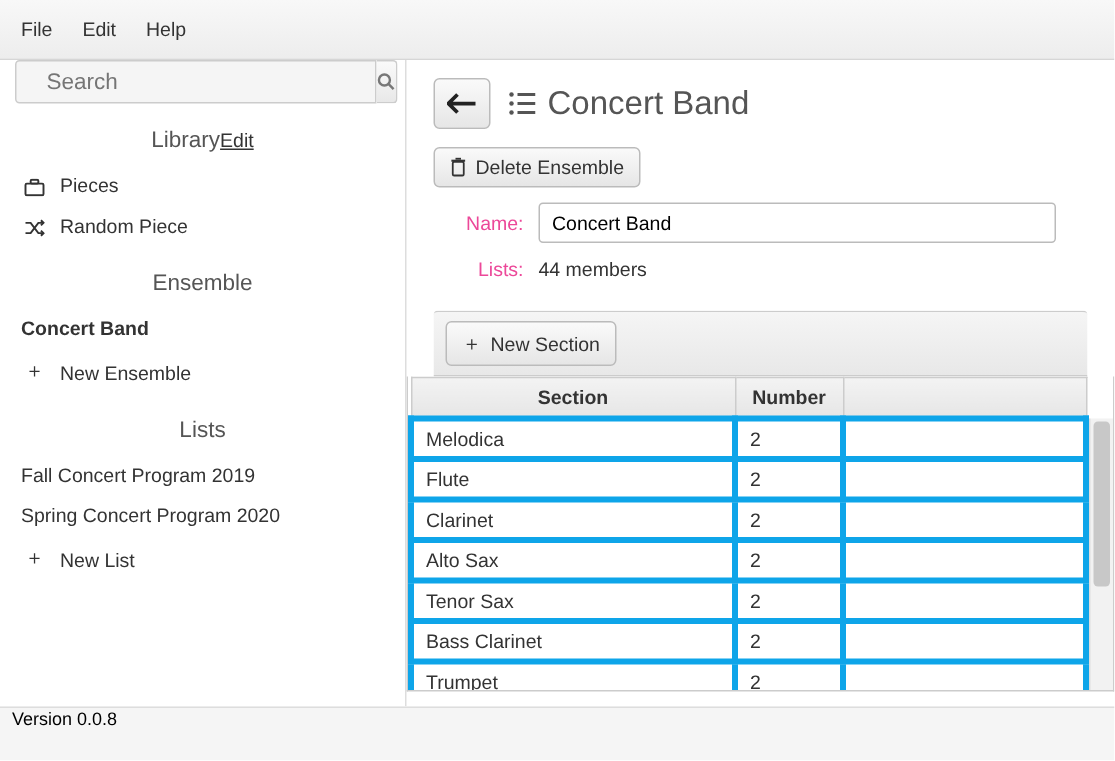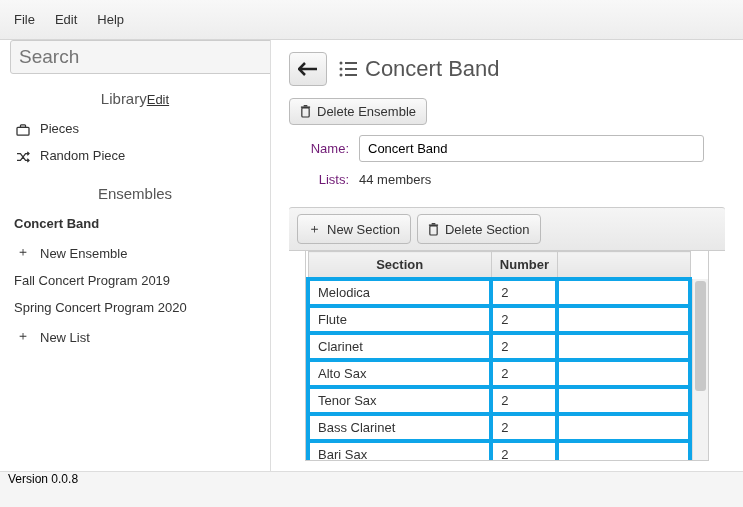--- a/index.html
+++ b/index.html
@@ -41,26 +41,26 @@
   font-family: Georgia, "Times New Roman", serif;
   font-size: 36px;
   text-align: center;
   padding: 20px 0 18px;
 }
 .search-row {
   display: flex;
 }
 .search-input {
   flex: 1;
-  padding: 5px 8px;
+  padding: 5px 20px;
   border: 1px solid #ccc;
   border-radius: 3px 0 0 3px;
   background: #f5f5f5;
   color: #4c1d95;
-  font-size: 19px;
+  font-size: 15px;
 }
 .search-btn {
   width: 28px;
   border: 1px solid #ccc;
   border-left: none;
   border-radius: 0 3px 3px 0;
   background: linear-gradient(#fafafa,#e8e8e8);
   display: flex;
   align-items: center;
   justify-content: center;
@@ -141,21 +141,21 @@
 }
 .form-row {
   display: flex;
   align-items: center;
   margin: 10px 0;
 }
 .form-label {
   width: 60px;
   text-align: right;
   margin-right: 10px;
-  color: #701a75;
+  color: #ec4899;
 }
 .text-input {
   flex: 1;
   max-width: 345px;
   padding: 5px 8px;
   border: 1px solid #bbb;
   border-radius: 3px;
   font-size: 13px;
 }
 .toolbar {
@@ -163,21 +163,21 @@
   border: 1px solid #ccc;
   border-left: none;
   border-right: none;
   padding: 6px 8px;
   display: flex;
   gap: 6px;
   margin: 0 18px;
   border-radius: 3px 3px 0 0;
 }
 .table-wrap {
-  margin: 0 34px 10px;
+  margin: 0 0 10px;
   border: 1px solid #ccc;
   border-top: none;
   position: relative;
   height: 218px;
   overflow: hidden;
 }
 table {
   width: calc(100% - 16px);
   border-collapse: collapse;
 }
@@ -264,30 +264,33 @@
       <span class="icon">
         <svg width="14" height="12" viewBox="0 0 16 14">
             <path d="M1 3 L5 3 L11 11 L15 11 M1 11 L5 11 L11 3 L15 3" fill="none" stroke="#333" stroke-width="1.5"></path>
             <path d="M13 1 L15 3 L13 5 M13 9 L15 11 L13 13" fill="none" stroke="#333" stroke-width="1.5"></path>
           </svg>
       </span>
       <span>Random Piece</span>
     </div>
 
     <div class="section-header">
-      <span>Ensembles</span>
+      <span>Ensemble</span>
     </div>
     <div class="side-item bold">
       <span>Concert Band</span>
     </div>
     <div class="side-item">
       <span class="icon">＋</span>
       <span>New Ensemble</span>
     </div>
 
+    <div class="section-header">
+      <span>Lists</span>
+    </div>
     <div class="side-item">
       <span>Fall Concert Program 2019</span>
     </div>
     <div class="side-item">
       <span>Spring Concert Program 2020</span>
     </div>
     <div class="side-item">
       <span class="icon">＋</span>
       <span>New List</span>
     </div>
@@ -338,30 +341,20 @@
         <div class="form-label">Lists:</div>
         <div>44 members</div>
       </div>
     </div>
 
     <div class="toolbar">
       <div class="btn">
         <span class="icon">＋</span>
         <span>New Section</span>
       </div>
-      <div class="btn">
-        <span class="icon">
-          <svg width="11" height="13" viewBox="0 0 12 14">
-              <rect x="2" y="3" width="8" height="10" rx="1" fill="none" stroke="#333" stroke-width="1.3"></rect>
-              <rect x="1" y="1.5" width="10" height="1.5" fill="#333"></rect>
-              <rect x="4" y="0" width="4" height="1.5" fill="#333"></rect>
-            </svg>
-        </span>
-        <span>Delete Section</span>
-      </div>
     </div>
 
     <div class="table-wrap">
       <table>
         <thead>
           <tr>
             <th style="width:48%">Section</th>
             <th style="width:16%">Number</th>
             <th></th>
           </tr>
@@ -391,25 +384,20 @@
               <td>Tenor Sax</td>
               <td>2</td>
               <td></td>
             </tr>
             <tr>
               <td>Bass Clarinet</td>
               <td>2</td>
               <td></td>
             </tr>
             <tr>
-              <td>Bari Sax</td>
-              <td>2</td>
-              <td></td>
-            </tr>
-            <tr>
               <td>Trumpet</td>
               <td>2</td>
               <td></td>
             </tr>
           </tbody>
       </table>
       <div class="scrollbar">
         <div class="thumb"></div>
       </div>
     </div>

